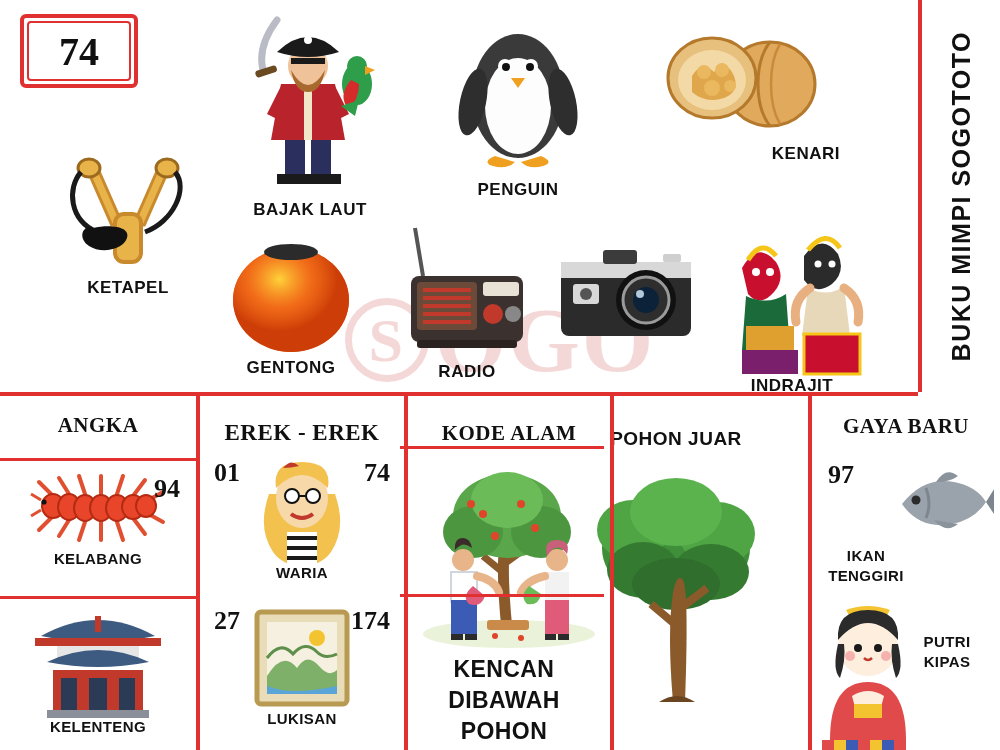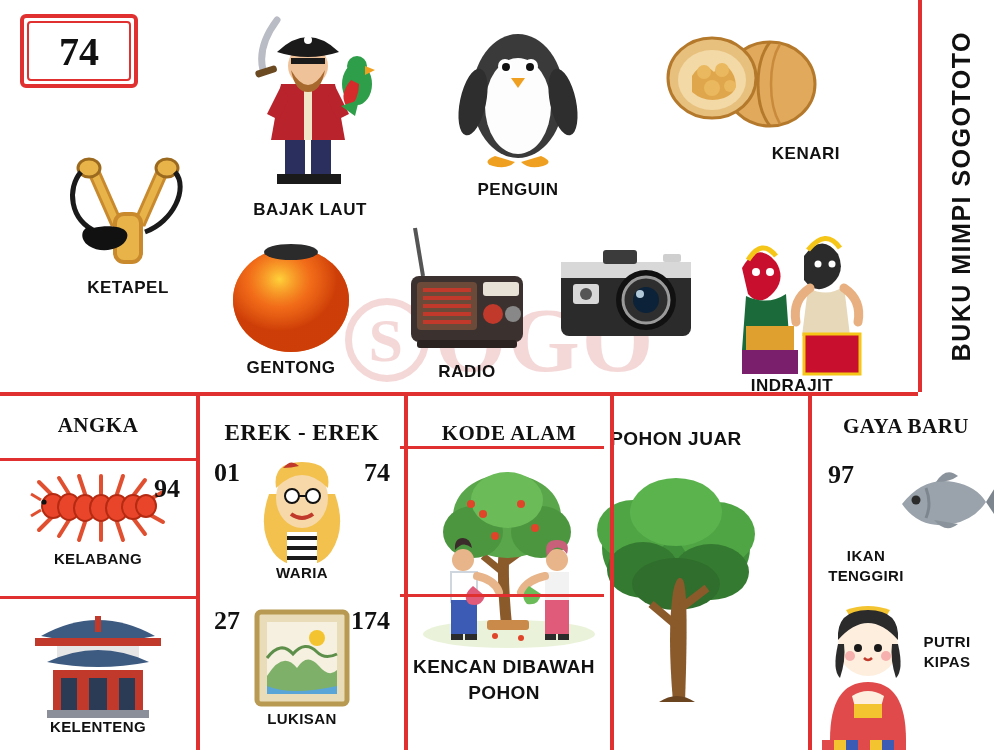--- a/index.html
+++ b/index.html
@@ -408,21 +408,21 @@
           <path d="M134 132 q-18 4 -24 16" stroke="#e8b48a" stroke-width="8" fill="none" stroke-linecap="round"></path>
           <path d="M118 142 q-10 10 -2 18 q12 2 14 -10z" fill="#6bbc58"></path>
 
           <rect x="76" y="176" width="42" height="10" rx="3" fill="#c98a4a"></rect>
           <g fill="#e0452a">
               <circle cx="84" cy="192" r="3"></circle>
               <circle cx="110" cy="194" r="3"></circle>
             </g>
         </svg>
       </div>
-      <div class="lab" style="position:absolute; left:0; top:258px; width:192px; font-size:19px; line-height:1.35;">
+      <div class="lab" style="position:absolute; left:0; top:258px; width:192px; font-size:23px; line-height:1.35;">
         <div>KENCAN DIBAWAH</div>
         <div>POHON</div>
       </div>
     </div>
 
     <div class="bcol" style="left:579px; width:194px;">
       <div class="col-head sans" style="padding-top:32px; font-weight:bold;">POHON JUAR</div>
       <svg class="art" style="margin-top:6px;" width="190" height="262" viewBox="0 0 190 262">
         <ellipse cx="95" cy="92" rx="74" ry="56" fill="#3f8f3a"></ellipse>
         <ellipse cx="52" cy="74" rx="36" ry="30" fill="#4fa544"></ellipse>

